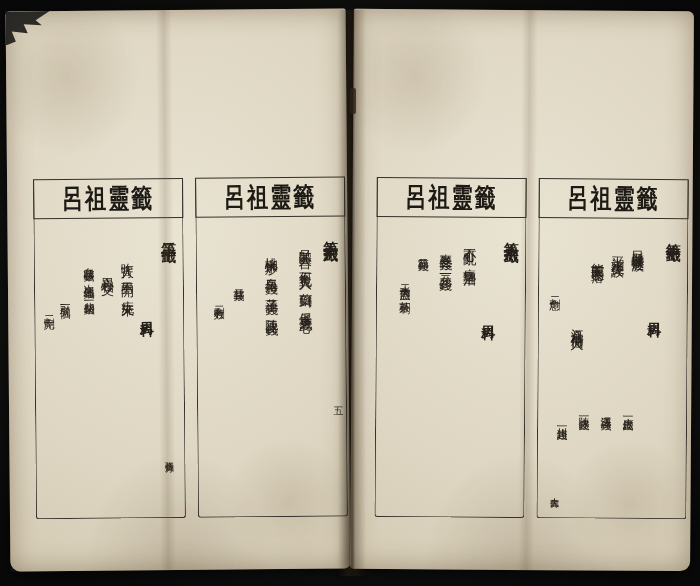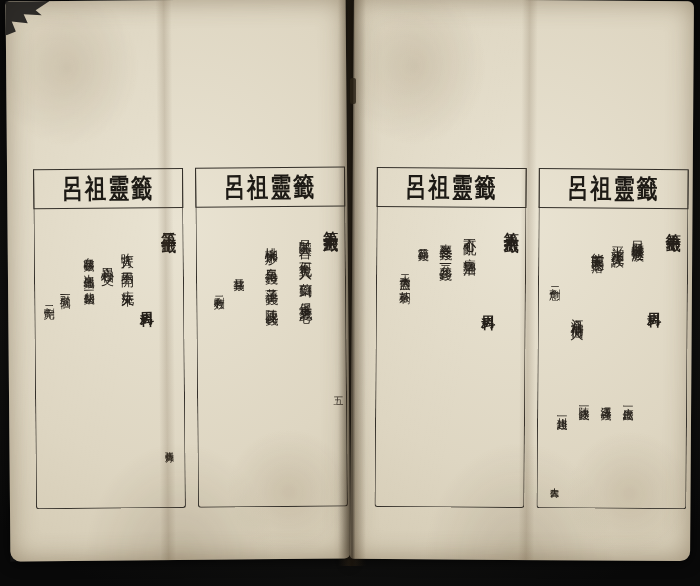--- a/index.html
+++ b/index.html
@@ -23,21 +23,21 @@
   .backdrop {
     position: absolute;
     inset: 0;
     background:
       radial-gradient(ellipse 70% 60% at 50% 48%, #2b2a27 0%, #111110 70%, #090909 100%);
   }
   
   .book {
     position: absolute;
     left: 8px;
-    top: 0;
+    top: 10px;
     width: 584px;
     height: 566px;
   }
   .page {
     position: absolute;
     top: 0;
     height: 560px;
     background:
       radial-gradient(ellipse 120% 80% at 50% 40%, #e9e3d2 0%, #ded6c2 55%, #cfc5ad 100%);
     box-shadow: 0 2px 14px rgba(0,0,0,0.75);

